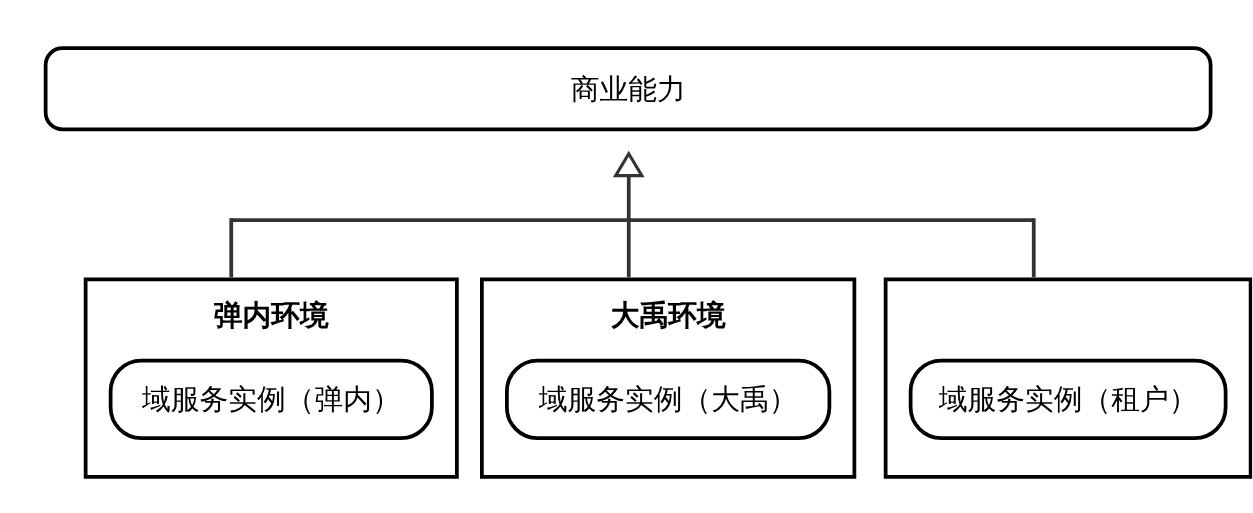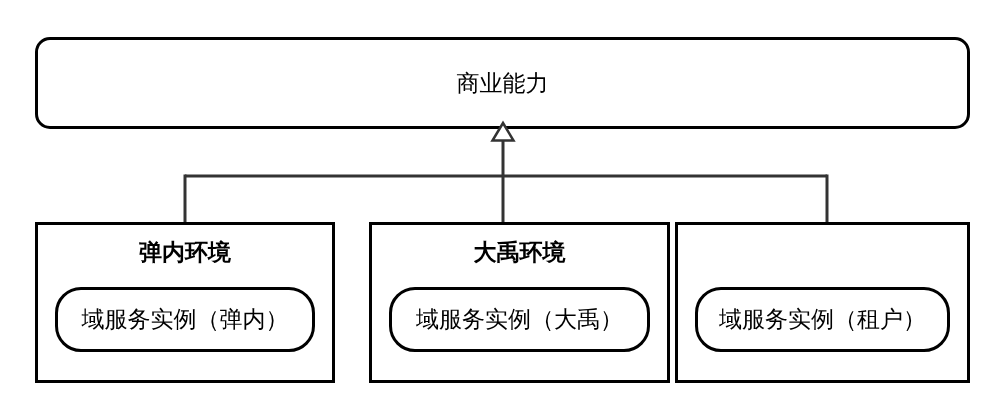--- a/index.html
+++ b/index.html
@@ -13,21 +13,21 @@
     width: 1002px;
     height: 410px;
     background: #ffffff;
     overflow: hidden;
   }
   .root-box {
     position: absolute;
     left: 35px;
     top: 37px;
     width: 935px;
-    height: 92px;
+    height: 68px;
     border: 3px solid #000000;
     border-radius: 15px;
     box-sizing: border-box;
     background: #ffffff;
     display: flex;
     flex-direction: column;
     align-items: center;
     justify-content: center;
     font-size: 23px;
     line-height: 32px;
@@ -42,23 +42,24 @@
     height: 410px;
     pointer-events: none;
   }
   .child-box {
     position: absolute;
     top: 222px;
     height: 161px;
     border: 3px solid #000000;
     box-sizing: border-box;
     background: #ffffff;
+    margin-left: 32px;
   }
   .child-box.b1 { left: 35px;  width: 300px; }
-  .child-box.b2 { left: 369px; width: 301px; text-decoration: underline; }
+  .child-box.b2 { left: 352px; width: 301px; text-decoration: underline; }
   .child-box.b3 { left: 675px; width: 295px; }
   .child-title {
     position: absolute;
     top: 12px;
     left: 0;
     width: 100%;
     text-align: center;
     font-size: 23px;
     font-weight: bold;
     color: #000000;

